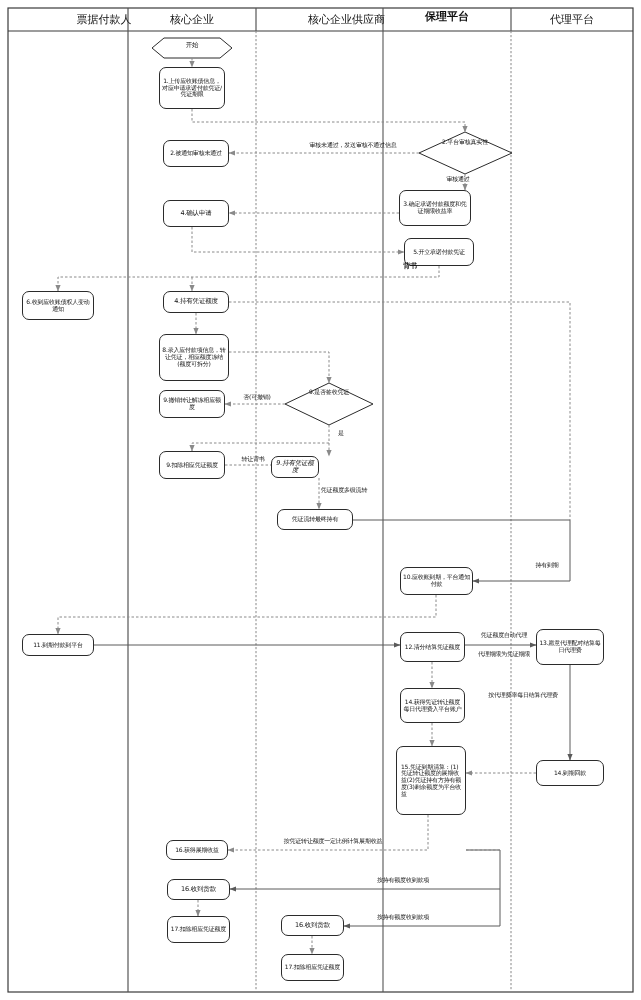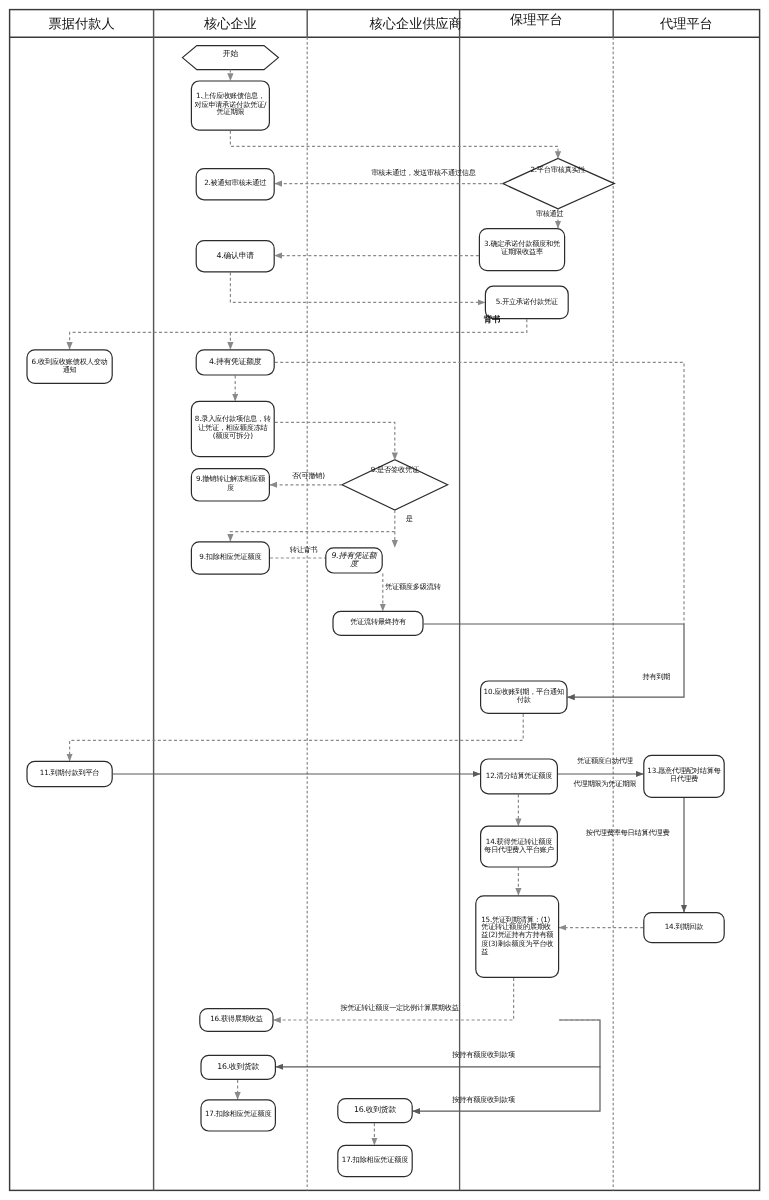--- a/index.html
+++ b/index.html
@@ -109,30 +109,30 @@
       <path d="M500,889 L500,926 L344,926" stroke="#5a5a5a" marker-end="url(#ah)"></path>
 
       <path d="M466,850 L500,850" stroke="#8a8a8a" stroke-dasharray="2.5,2"></path>
 
       <path d="M198,900 L198,916" stroke="#8a8a8a" stroke-dasharray="2.5,2" marker-end="url(#ahd)"></path>
 
       <path d="M312,936 L312,954" stroke="#8a8a8a" stroke-dasharray="2.5,2" marker-end="url(#ahd)"></path>
     </g>
   </svg>
 
-  <div class="lane-header" style="left:8px;top:8px;width:120px;height:23px;">
+  <div class="lane-header" style="left:8px;top:8px;width:120px;height:23px;padding-left:36px;">
     <span>票据付款人</span>
   </div>
   <div class="lane-header" style="left:128px;top:8px;width:128px;height:23px;">
     <span>核心企业</span>
   </div>
   <div class="lane-header" style="left:256px;top:8px;width:127px;height:23px;padding-left:27px;">
     <span>核心企业供应商</span>
   </div>
-  <div class="lane-header" style="left:383px;top:8px;width:128px;height:16px;">
+  <div class="lane-header" style="left:383px;top:8px;width:128px;height:16px;font-weight:bold;">
     <span>保理平台</span>
   </div>
   <div class="lane-header" style="left:511px;top:8px;width:122px;height:23px;">
     <span>代理平台</span>
   </div>
 
   <div class="diamond-label t65" style="left:152px;top:42px;width:80px;">
     <span>开始</span>
   </div>
 

